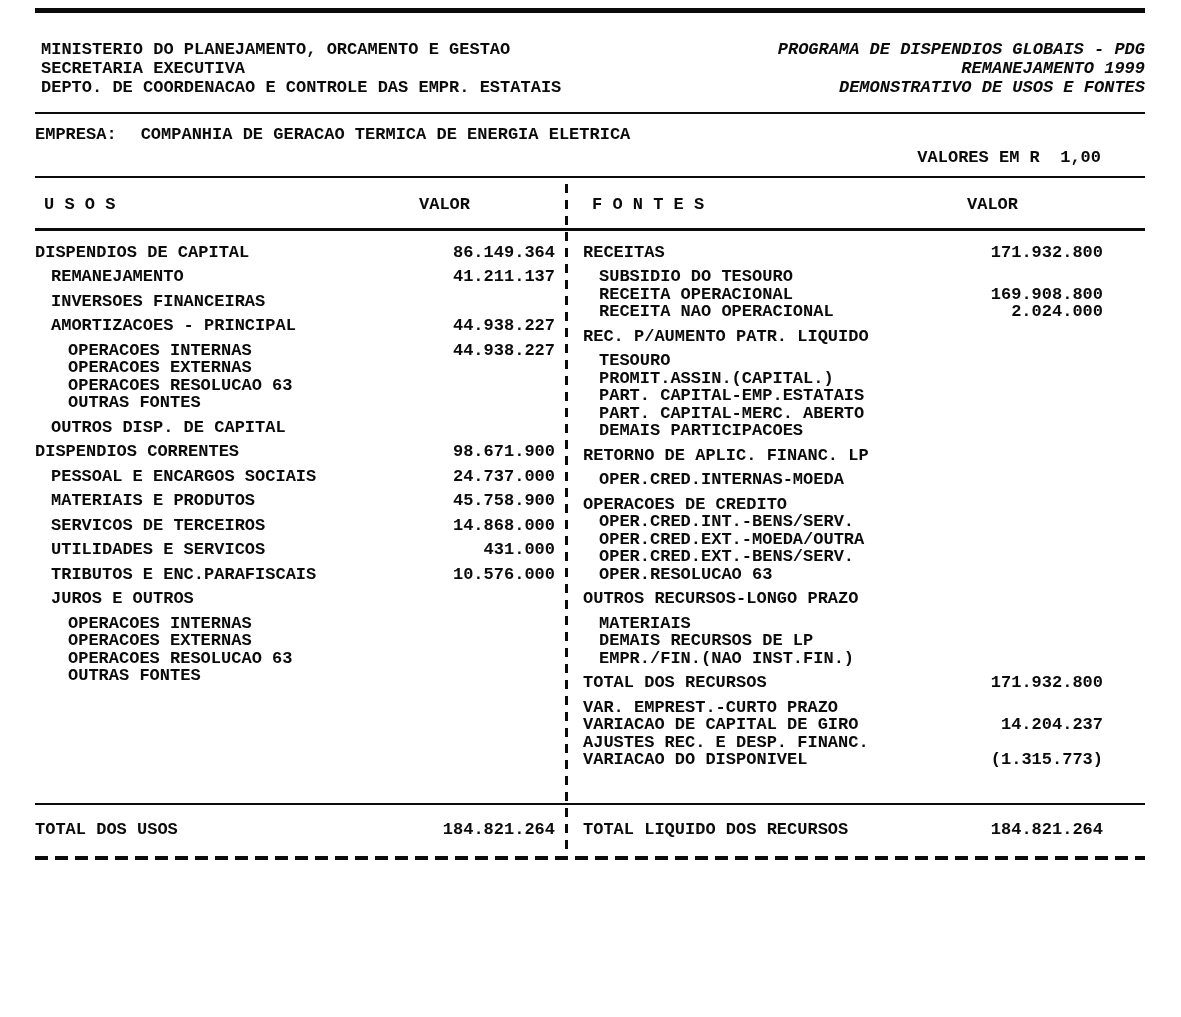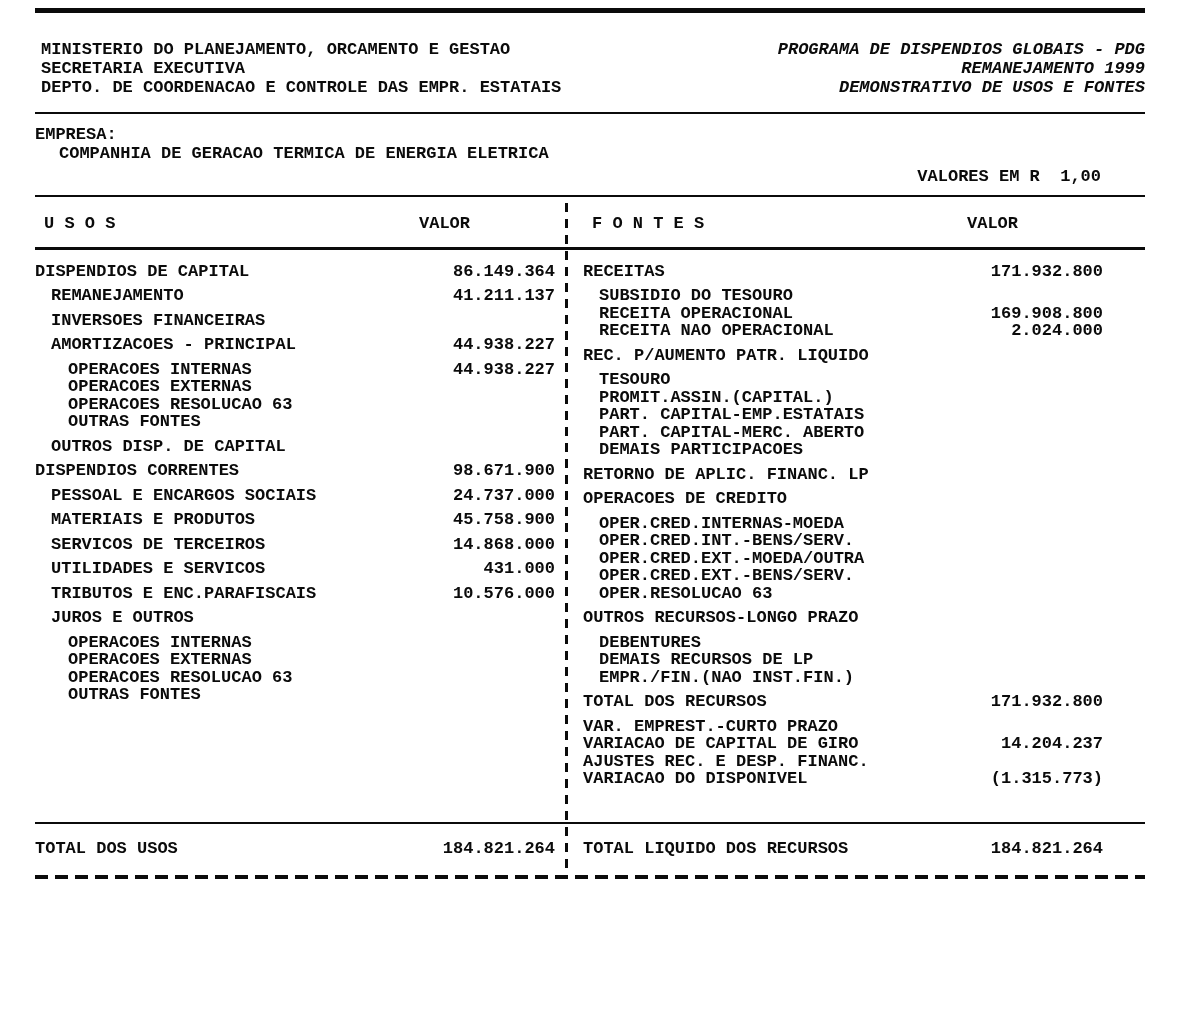--- a/index.html
+++ b/index.html
@@ -9,21 +9,21 @@
     font-family:"Liberation Mono","DejaVu Sans Mono",monospace;
     font-weight:700; color:#0b0b0b; position:relative;
     padding:8px 36px 0 35px;
   }
   .topbar { height:5px; background:#0b0b0b; margin-bottom:27px; }
   .hdr { display:flex; justify-content:space-between; font-size:17px; line-height:19px;margin-left:6px; }
   .hdr .right { text-align:right;font-style:italic; }
   .rule { height:2px; background:#0b0b0b; }
   .rule-under-header { margin-top:15px; }
   .empresa { font-size:17px; margin-top:11px; }
-  .empresa .line1 { display:flex; align-items:flex-start;flex-direction:column; }
+  .empresa .line1 { display:flex; align-items:center; }
   .empresa .name { margin-left:24px; }
   .empresa .line2 { text-align:right; padding-right:44px; margin-top:4px; white-space:pre; }
   .rule-under-empresa { margin-top:9px; }
 
   .table { position:relative; }
   .divider {
     position:absolute; left:530px; top:6px; bottom:2px; width:3px;
     background:repeating-linear-gradient(#0b0b0b 0 9px, transparent 9px 16px);
   }
   .cols { display:flex; }
@@ -219,28 +219,28 @@
     <span class="val"></span>
   </div>
           <div class="row ind1">
     <span class="lbl">DEMAIS PARTICIPACOES</span>
     <span class="val"></span>
   </div>
           <div class="row ind0 gap">
     <span class="lbl">RETORNO DE APLIC. FINANC. LP</span>
     <span class="val"></span>
   </div>
+          <div class="row ind1 gap">
+    <span class="lbl">OPER.CRED.INTERNAS-MOEDA</span>
+    <span class="val"></span>
+  </div>
           <div class="row ind0 gap">
     <span class="lbl">OPERACOES DE CREDITO</span>
     <span class="val"></span>
   </div>
-          <div class="row ind1 gap">
-    <span class="lbl">OPER.CRED.INTERNAS-MOEDA</span>
-    <span class="val"></span>
-  </div>
           <div class="row ind1">
     <span class="lbl">OPER.CRED.INT.-BENS/SERV.</span>
     <span class="val"></span>
   </div>
           <div class="row ind1">
     <span class="lbl">OPER.CRED.EXT.-MOEDA/OUTRA</span>
     <span class="val"></span>
   </div>
           <div class="row ind1">
     <span class="lbl">OPER.CRED.EXT.-BENS/SERV.</span>
@@ -248,21 +248,21 @@
   </div>
           <div class="row ind1">
     <span class="lbl">OPER.RESOLUCAO 63</span>
     <span class="val"></span>
   </div>
           <div class="row ind0 gap">
     <span class="lbl">OUTROS RECURSOS-LONGO PRAZO</span>
     <span class="val"></span>
   </div>
           <div class="row ind1 gap">
-    <span class="lbl">DEBENTURES</span>
+    <span class="lbl">MATERIAIS</span>
     <span class="val"></span>
   </div>
           <div class="row ind1">
     <span class="lbl">DEMAIS RECURSOS DE LP</span>
     <span class="val"></span>
   </div>
           <div class="row ind1">
     <span class="lbl">EMPR./FIN.(NAO INST.FIN.)</span>
     <span class="val"></span>
   </div>

